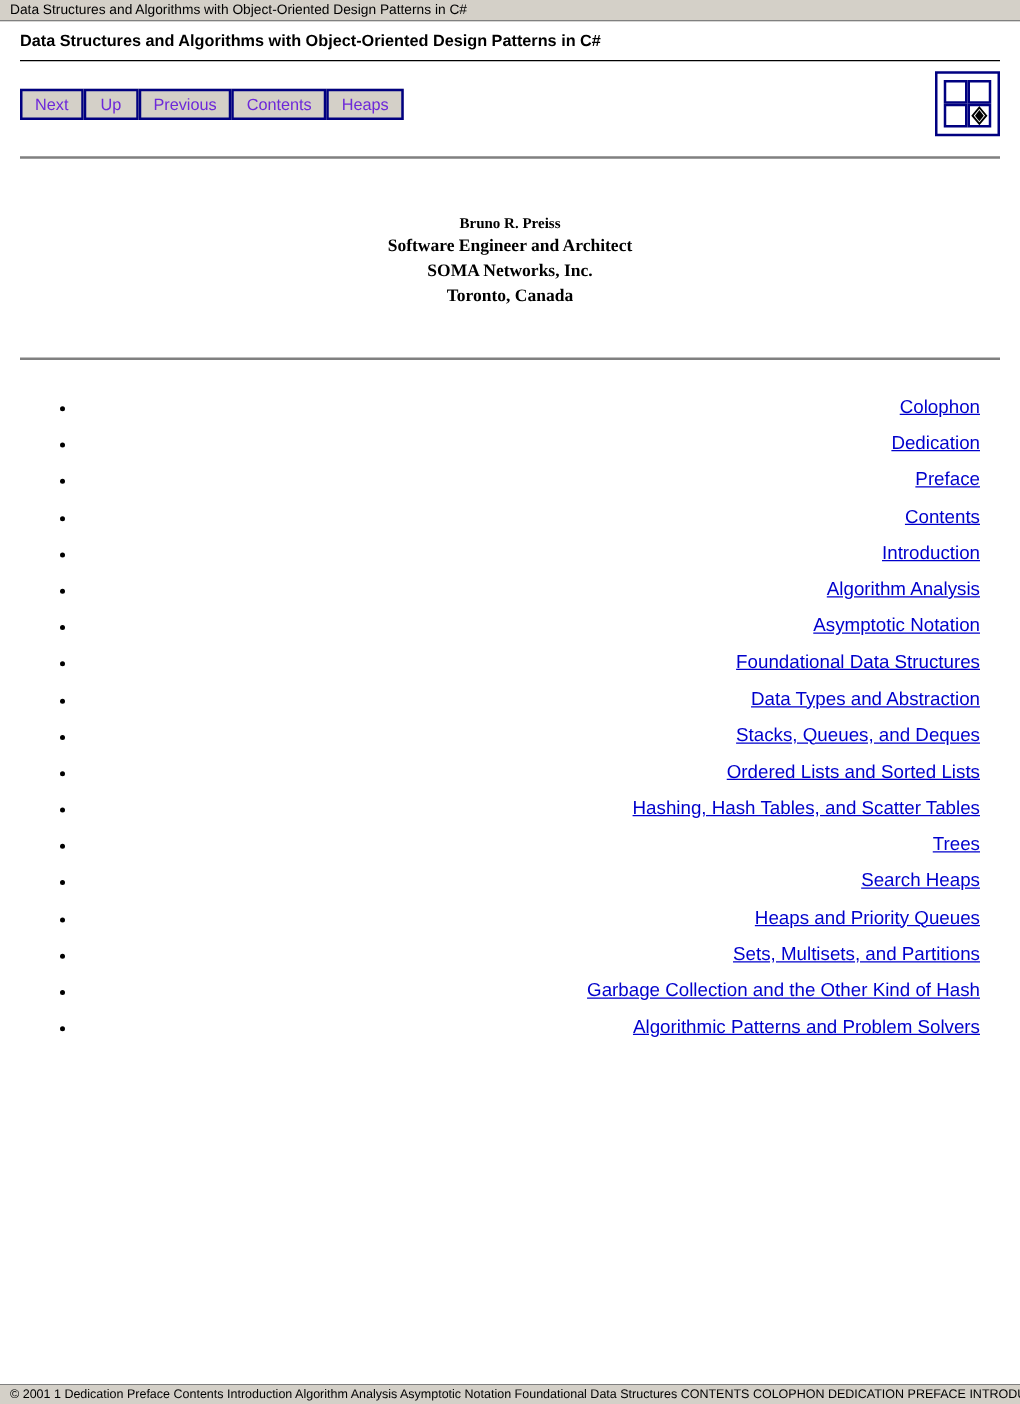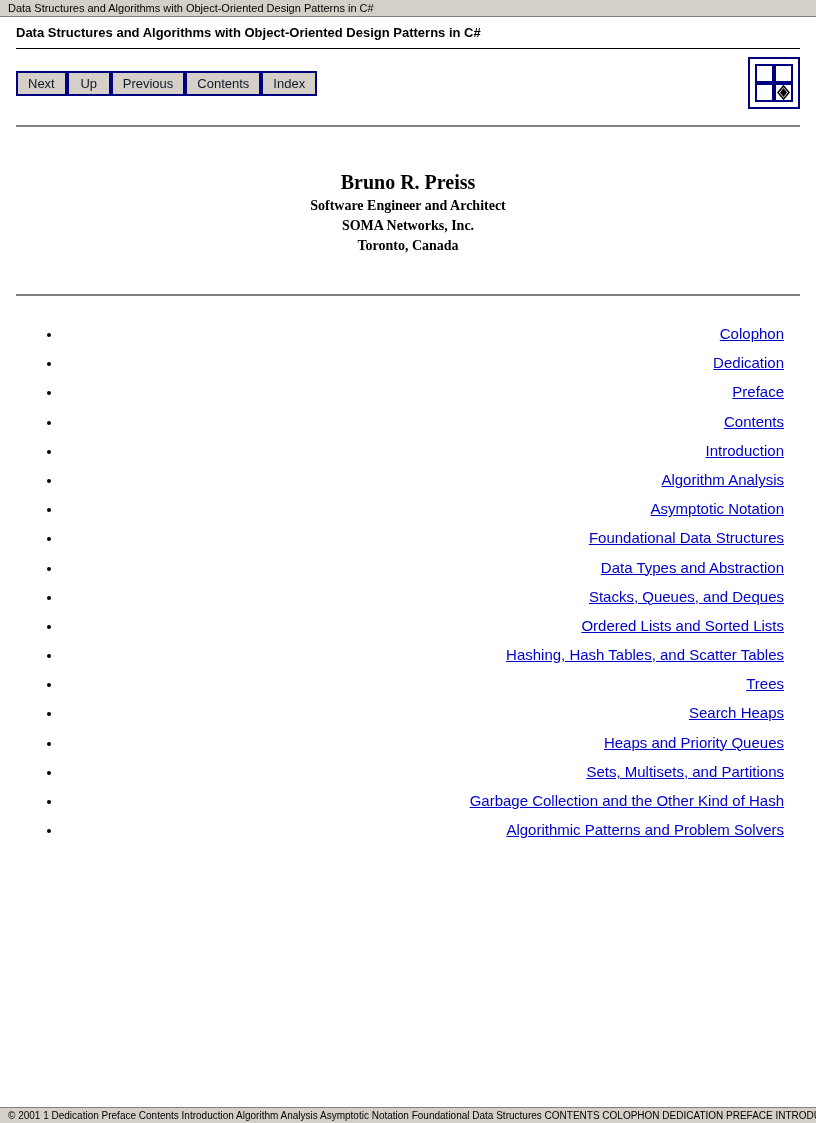--- a/index.html
+++ b/index.html
@@ -32,21 +32,21 @@
     .page-title-text {
       font-size: 13px;
       font-weight: bold;
       font-family: Arial, sans-serif;
       margin-bottom: 6px;
     }
 
     .nav-button {
       border: 2px solid #000080;
       background: #d4d0c8;
-      color: #0f172a;
+      color: #6d28d9;
       font-size: 13px;
       font-family: Arial, sans-serif;
       padding: 3px 10px;
       cursor: pointer;
       min-width: 44px;
     }
 
     .nav-icon {
       width: 52px;
       height: 52px;
@@ -93,21 +93,21 @@
       line-height: 1.2;
       margin-bottom: 30px;
     }
 
     .author-section {
       text-align: center;
       margin-bottom: 40px;
     }
 
     .author-name {
-      font-size: 20px;
+      font-size: 12px;
       font-weight: bold;
       margin-bottom: 4px;
     }
 
     .author-credentials {
       font-size: 14px;
       font-weight: bold;
       margin-bottom: 4px;
     }
 
@@ -177,21 +177,21 @@
 
   <div class="page-title-text">Data Structures and Algorithms with Object-Oriented Design Patterns in C#</div>
 
   <hr class="divider">
 
   <div class="toolbar-row">
     <button class="nav-button">Next</button>
     <button class="nav-button">Up</button>
     <button class="nav-button">Previous</button>
     <button class="nav-button">Contents</button>
-    <button class="nav-button">Index</button>
+    <button class="nav-button">Heaps</button>
 
     <div class="nav-icon">
       <svg viewBox="0 0 40 40" xmlns="http://www.w3.org/2000/svg">
 
         <rect x="2" y="2" width="17" height="17" fill="none" stroke="#000080" stroke-width="2"></rect>
         <rect x="21" y="2" width="17" height="17" fill="none" stroke="#000080" stroke-width="2"></rect>
         <rect x="2" y="21" width="17" height="17" fill="none" stroke="#000080" stroke-width="2"></rect>
         <rect x="21" y="21" width="17" height="17" fill="none" stroke="#000080" stroke-width="2"></rect>
 
         <polygon points="29.5,23 35,29.5 29.5,36 24,29.5" fill="none" stroke="#000000" stroke-width="1.5"></polygon>

